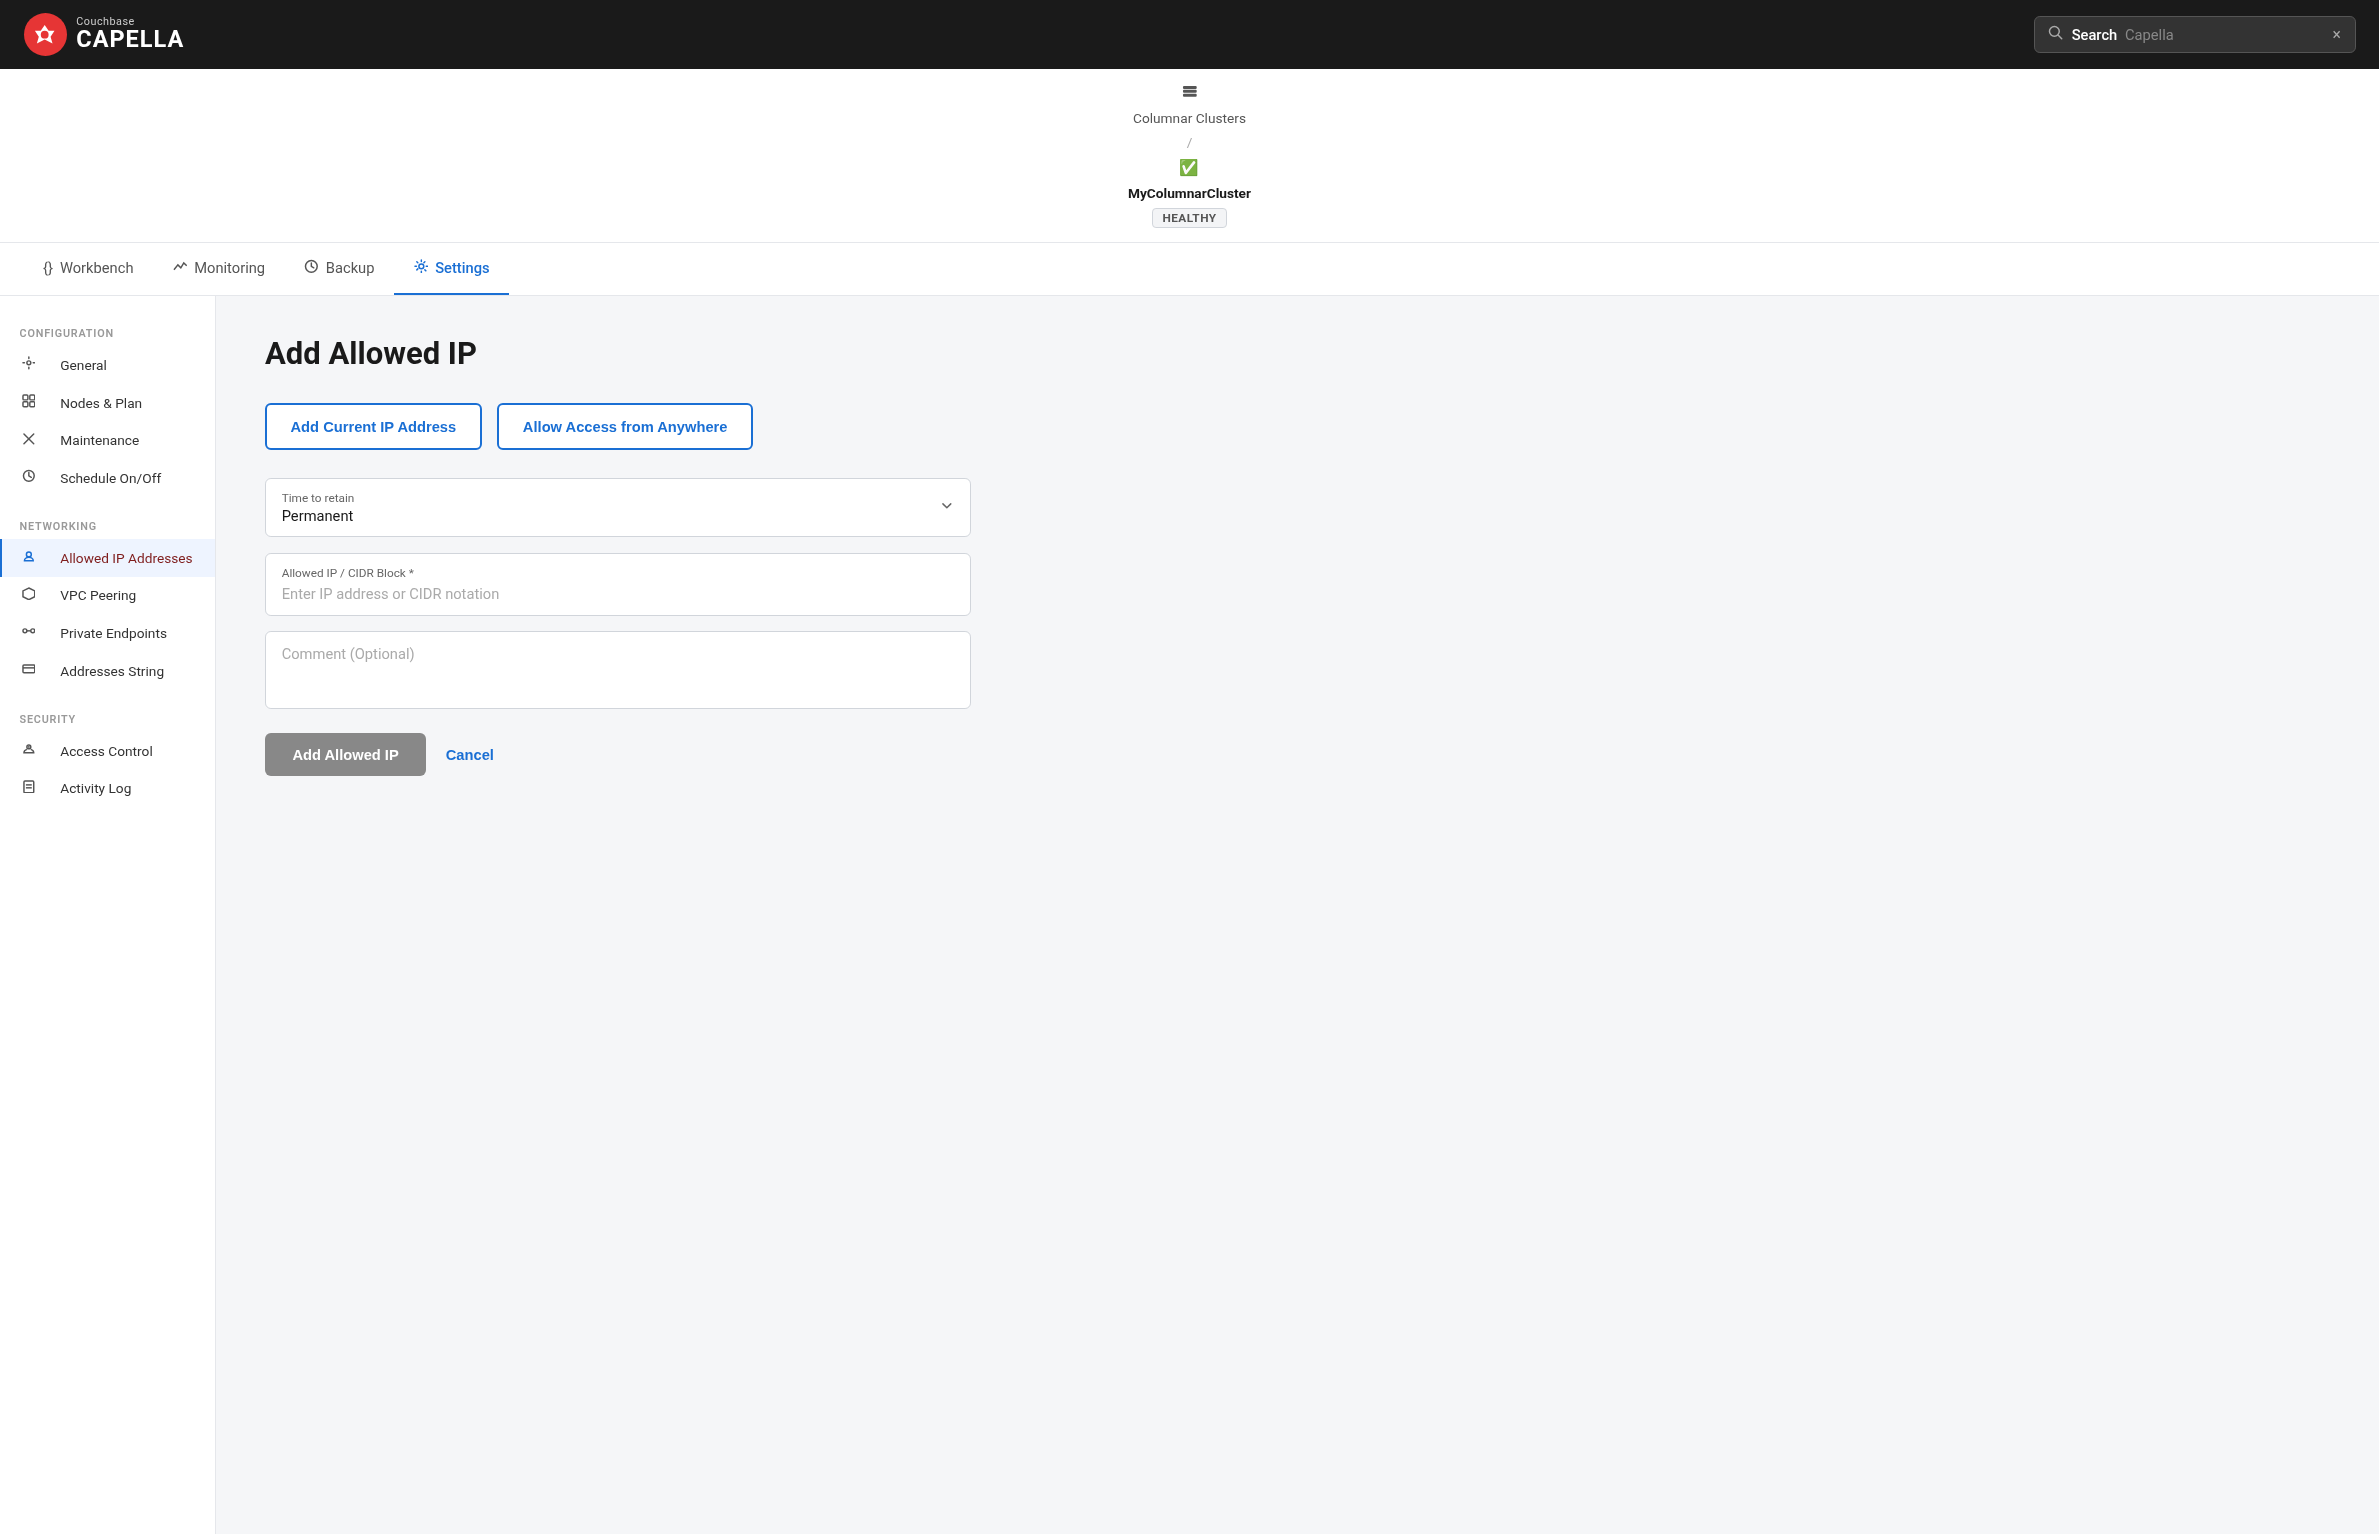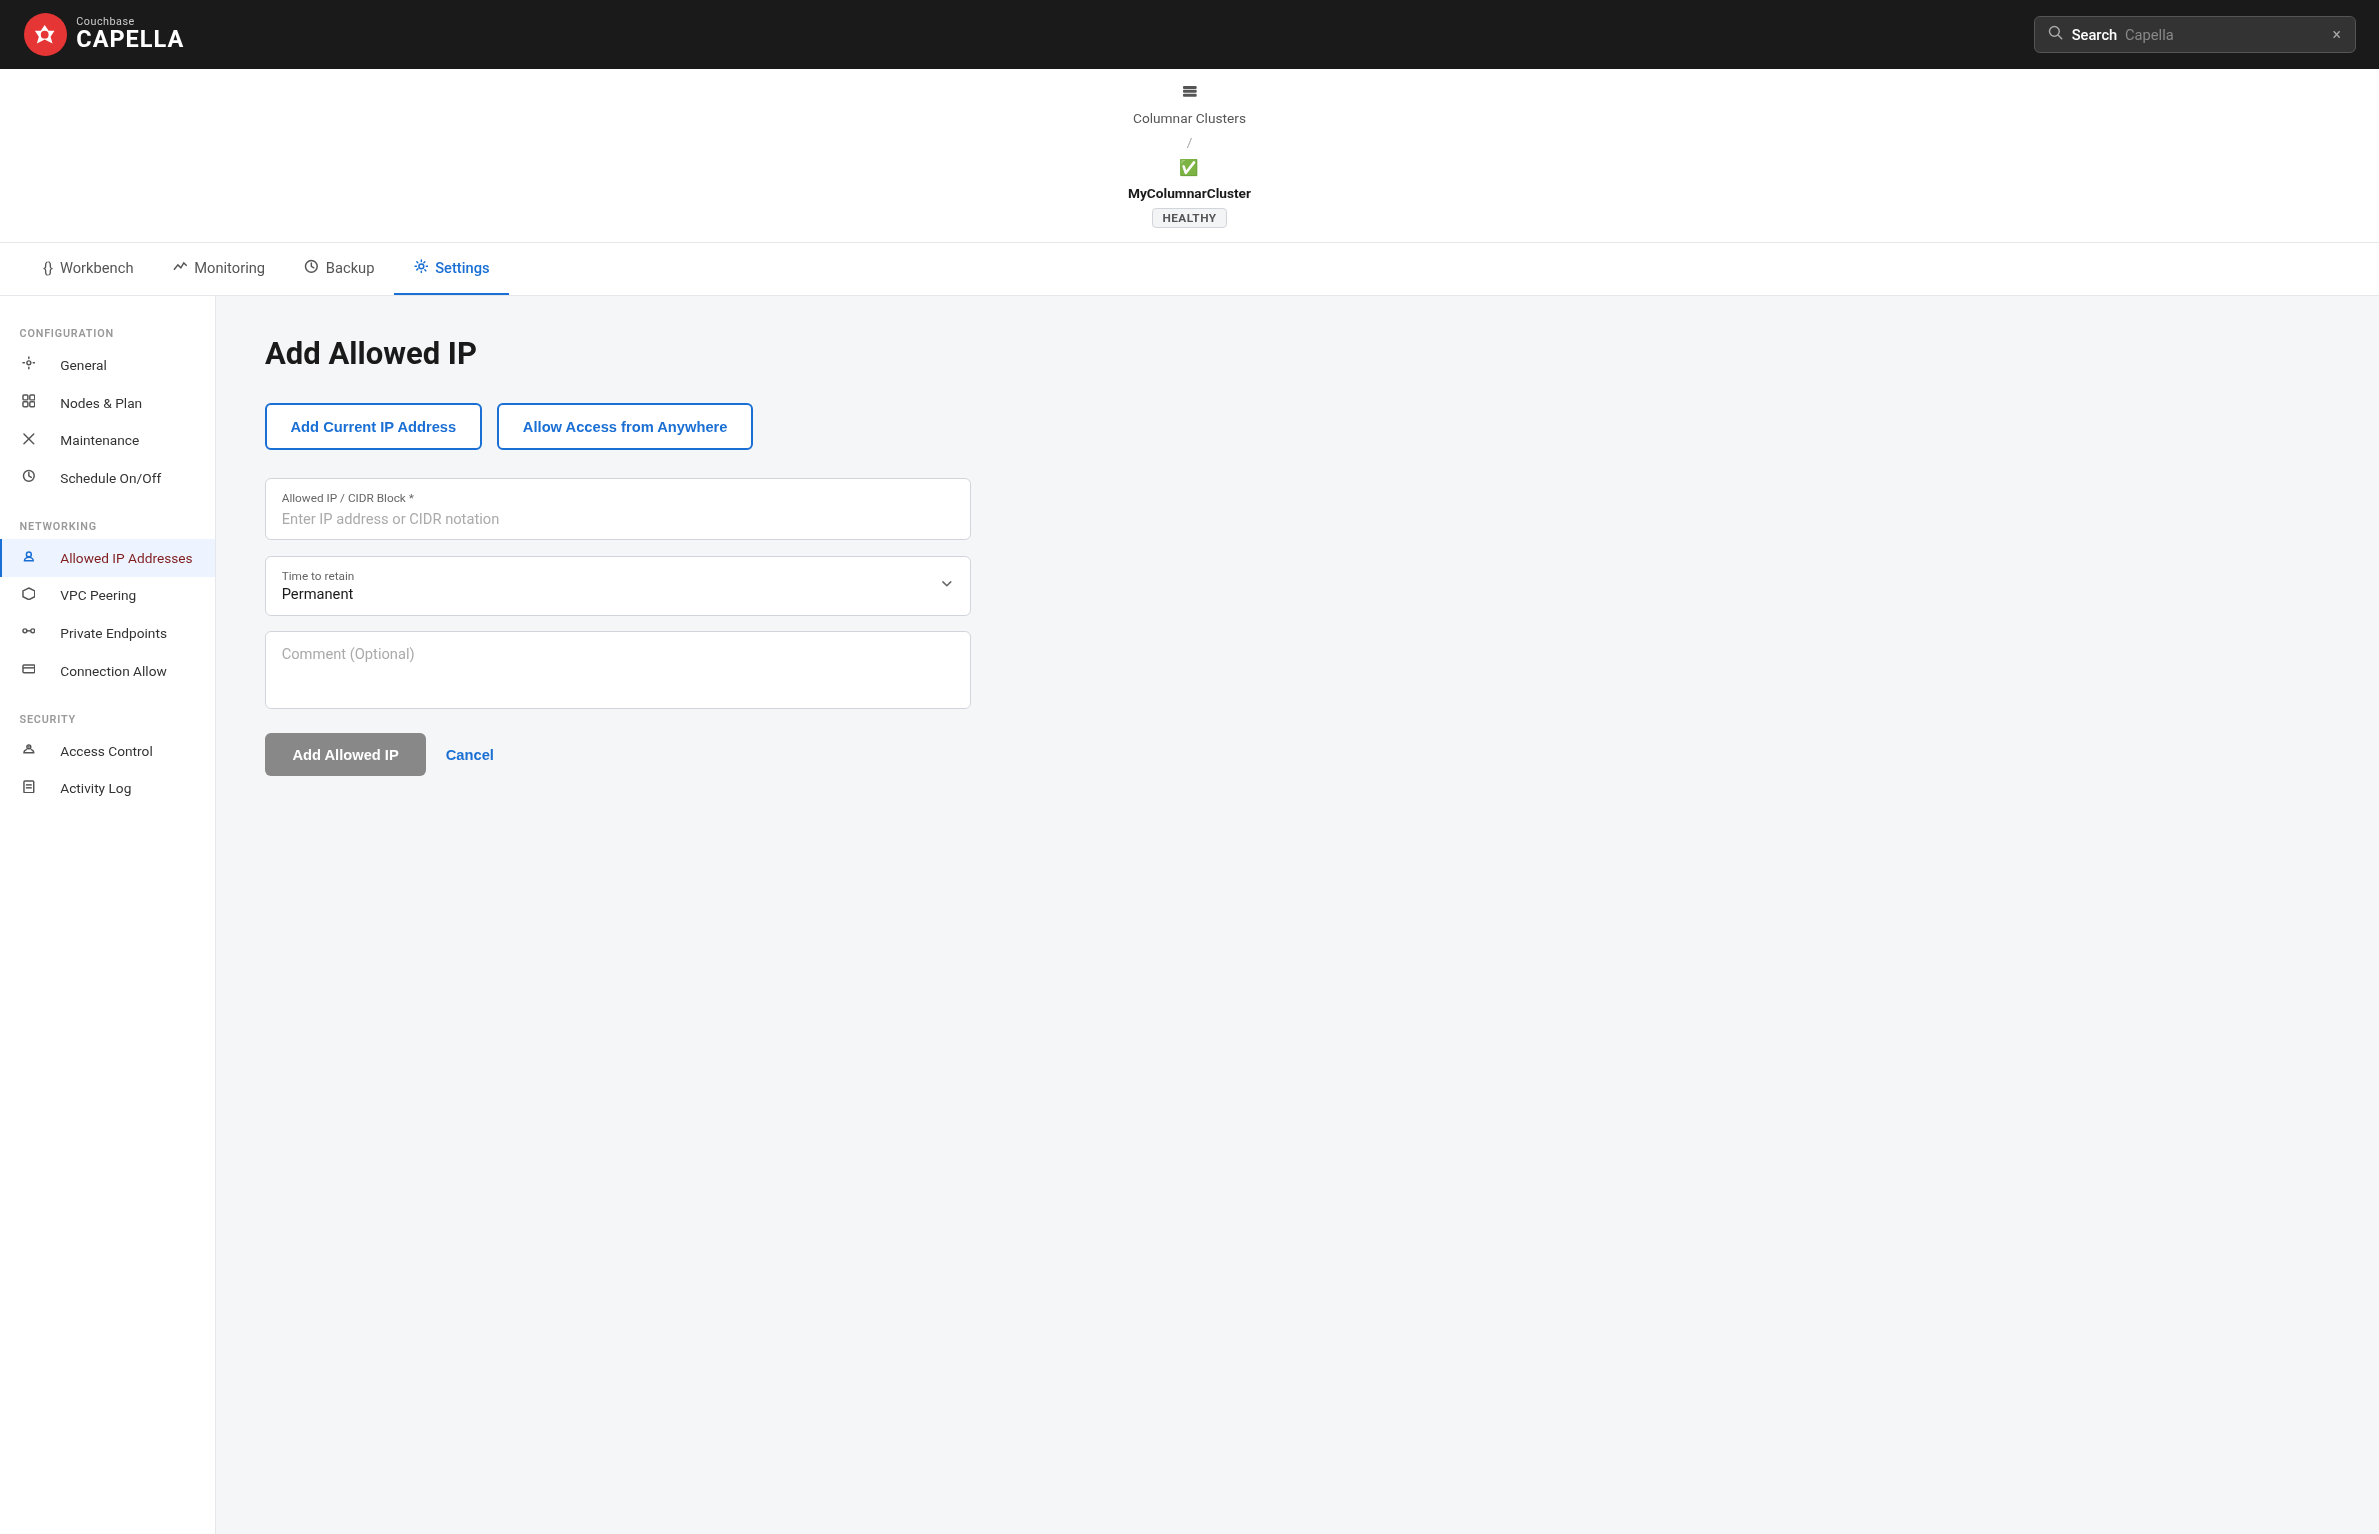--- a/index.html
+++ b/index.html
@@ -429,21 +429,21 @@
       </span>
       <span>Private Endpoints</span>
     </a>
     <a class="sidebar-item">
       <span class="item-icon">
         <svg width="13.7" height="13.7" viewBox="0 0 14 14" fill="none">
             <rect x="1" y="3" width="12" height="8" rx="1" stroke="#555" stroke-width="1.5"></rect>
             <line x1="1" y1="6" x2="13" y2="6" stroke="#555" stroke-width="1.5"></line>
           </svg>
       </span>
-      <span>Connection Allow</span>
+      <span>Addresses String</span>
     </a>
 
     <div class="sidebar-section-label" style="margin-top:15.7px;">SECURITY</div>
 
     <a class="sidebar-item">
       <span class="item-icon">
         <svg width="13.7" height="13.7" viewBox="0 0 14 14" fill="none">
             <circle cx="7" cy="5" r="2" stroke="#555" stroke-width="1.5"></circle>
             <path d="M5 7.5C3.5 8 2 9 2 11h10c0-2-1.5-3-3-3.5" stroke="#555" stroke-width="1.5"></path>
             <circle cx="7" cy="5" r="1" fill="#555"></circle>
@@ -467,41 +467,41 @@
   <main class="content">
 
     <h1 class="page-title">Add Allowed IP</h1>
 
     <div class="action-buttons">
       <button class="btn-outline-blue">Add Current IP Address</button>
       <button class="btn-outline-blue">Allow Access from Anywhere</button>
     </div>
 
     <div class="form-section">
-
-      <div class="form-field">
-        <div class="input-wrapper">
-          <div class="input-field-label">Allowed IP / CIDR Block *</div>
-          <input type="text" placeholder="Enter IP address or CIDR notation" style="">
-        </div>
-      </div>
 
       <div class="form-field">
         <div class="select-wrapper">
           <span class="select-label-small">Time to retain</span>
           <span class="select-value">Permanent</span>
           <span class="chevron">
             <svg width="15.7" height="15.7" viewBox="0 0 16 16" fill="none">
                 <polyline points="4,6 8,10 12,6" stroke="#666" stroke-width="1.5" stroke-linecap="round" stroke-linejoin="round"></polyline>
               </svg>
           </span>
         </div>
       </div>
 
       <div class="form-field">
+        <div class="input-wrapper">
+          <div class="input-field-label">Allowed IP / CIDR Block *</div>
+          <input type="text" placeholder="Enter IP address or CIDR notation" style="">
+        </div>
+      </div>
+
+      <div class="form-field">
         <div class="comment-field input-wrapper">
           <input type="text" placeholder="Comment (Optional)" style="">
         </div>
       </div>
 
       <div class="form-actions">
         <button class="btn-primary-gray">Add Allowed IP</button>
         <button class="btn-cancel">Cancel</button>
       </div>
 

